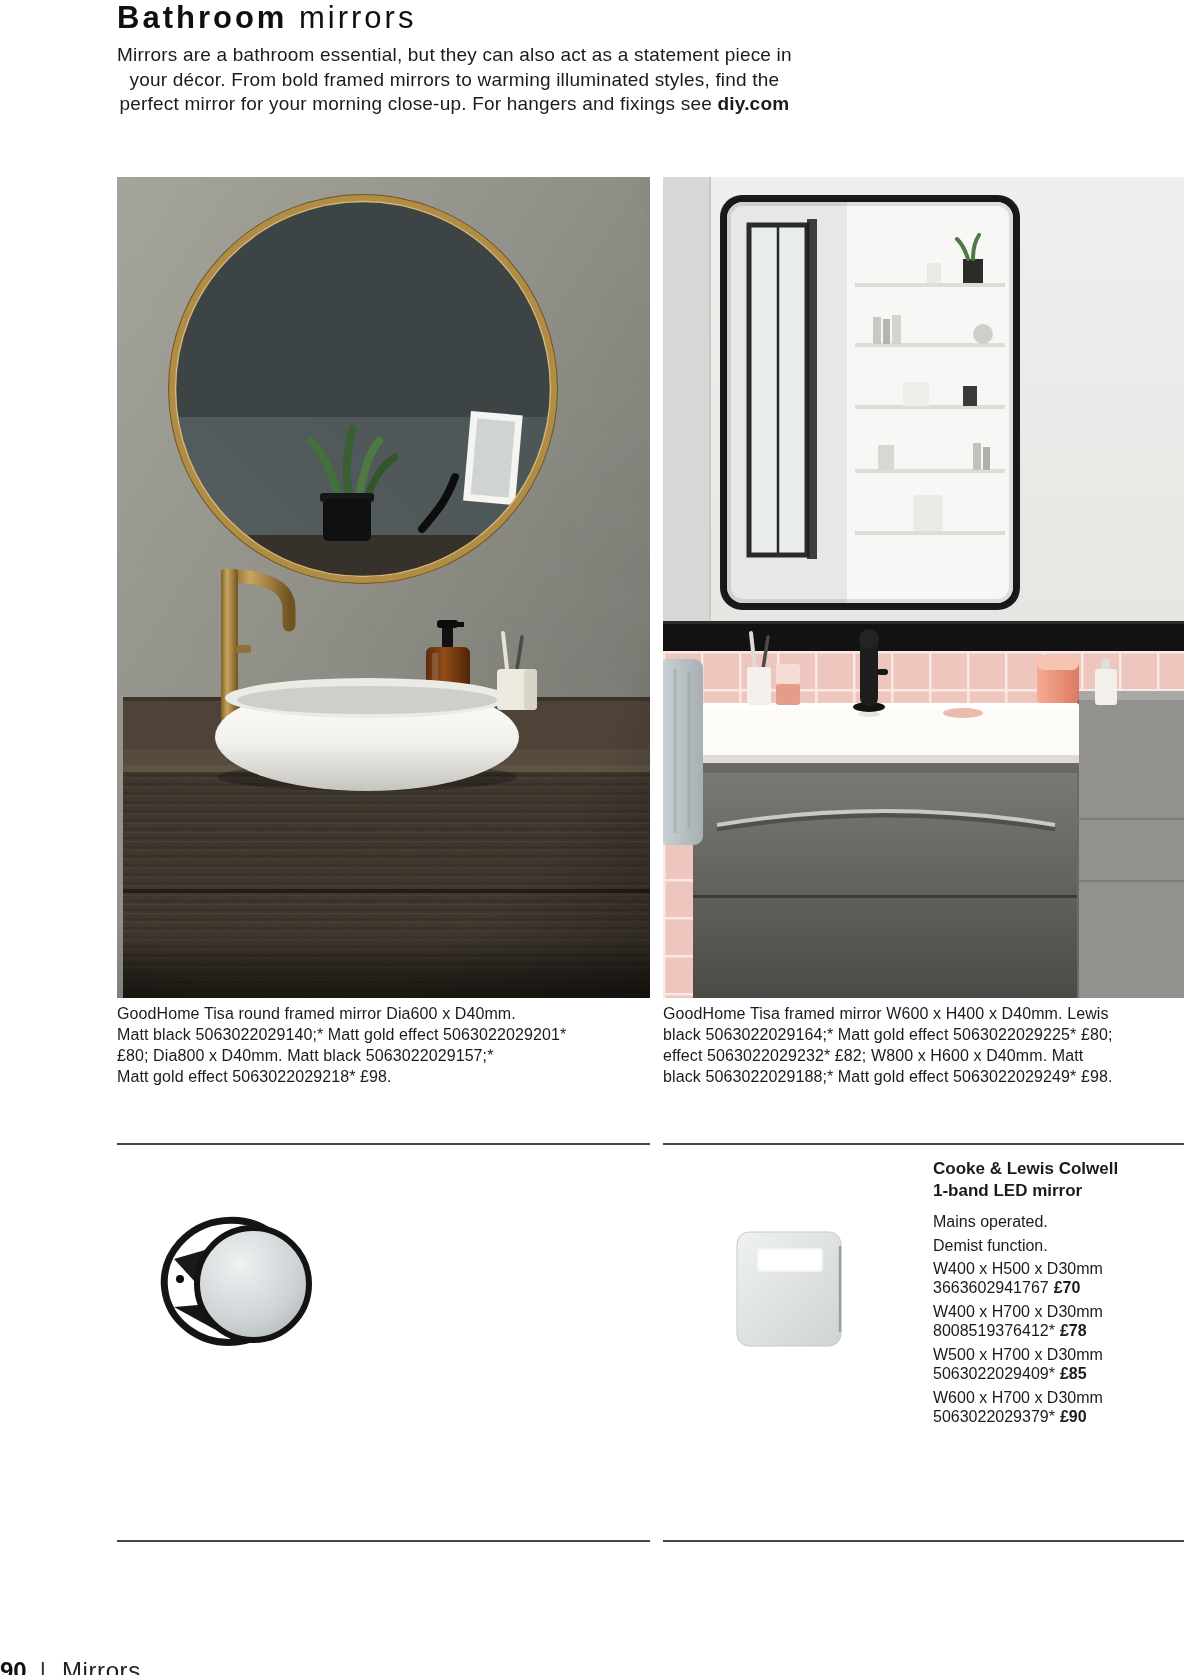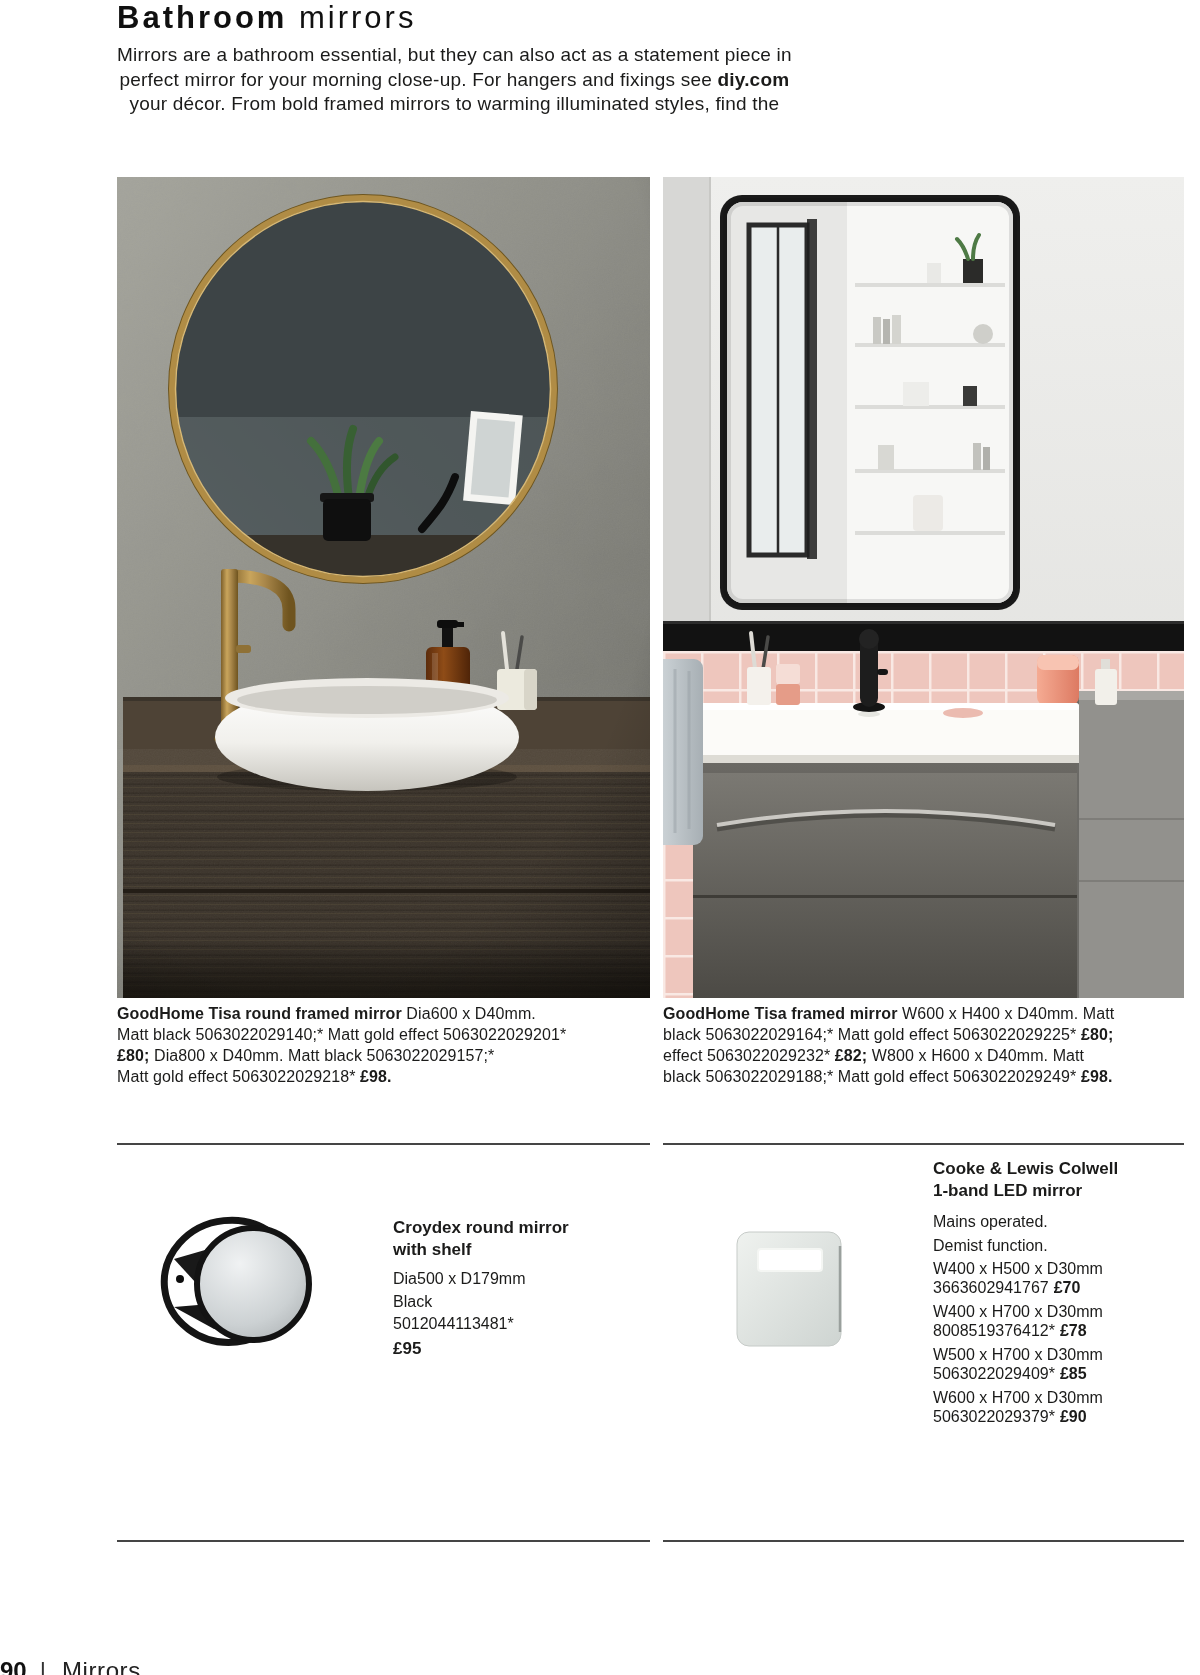--- a/index.html
+++ b/index.html
@@ -17,21 +17,21 @@
 
   .photo { position:absolute; top:177px; overflow:hidden; }
   .photo.left { left:117px; width:533px; height:821px; }
   .photo.right { left:663px; width:521px; height:821px; }
   .photo svg { display:block; }
 
   .desc { position:absolute; font-size:16px; line-height:21px; letter-spacing:0.1px; color:#1b1b1a; }
   .desc .dline { display:block; white-space:nowrap; }
   .desc.left { left:117px; top:1003px; }
   .desc.right { left:663px; top:1003px; }
-  .seg-b { font-weight:700; }
+  .seg-b { font-weight:400; }
 
   .divider { position:absolute; height:2px; background:#454545; }
   .div-l { left:117px; width:533px; }
   .div-r { left:663px; width:521px; }
   .div-top { top:1143px; }
   .div-bot { top:1540px; }
 
   .sp-img { position:absolute; }
   .sp-img.croydex { left:158px; top:1213px; width:172px; height:134px; }
   .sp-img.colwell { left:733px; top:1230px; width:114px; height:120px; }
@@ -58,22 +58,22 @@
 </style>
 </head>
 <body>
 
 <div class="page">
 
   <h1 class="title"><span class="tb">Bathroom</span><span class="tl"> mirrors</span></h1>
 
   <p class="intro">
     <span class="line">Mirrors are a bathroom essential, but they can also act as a statement piece in</span>
+    <span class="line"><span>your décor. From bold framed mirrors to warming illuminated styles, find the</span></span>
     <span class="line"><span>perfect mirror for your morning close-up. For hangers and fixings see </span><span class="bold-suffix">diy.com</span></span>
-    <span class="line"><span>your décor. From bold framed mirrors to warming illuminated styles, find the</span></span>
   </p>
 
   <figure class="photo left">
     <svg viewBox="0 0 533 821" width="533" height="821">
       <defs>
         <linearGradient id="lwall" x1="0" y1="0" x2="1" y2="1">
           <stop offset="0" stop-color="#a6a69d"></stop>
             <stop offset="0.45" stop-color="#8b8b83"></stop>
             <stop offset="1" stop-color="#60605a"></stop>
         </linearGradient>
@@ -333,21 +333,21 @@
   </figure>
 
   <p class="desc left">
     <span class="dline"><span class="seg-b">GoodHome Tisa round framed mirror</span><span> Dia600 x D40mm.</span></span>
     <span class="dline"><span>Matt black 5063022029140;* Matt gold effect 5063022029201*</span></span>
     <span class="dline"><span class="seg-b">£80;</span><span> Dia800 x D40mm. Matt black 5063022029157;*</span></span>
     <span class="dline"><span>Matt gold effect 5063022029218* </span><span class="seg-b">£98.</span></span>
   </p>
 
   <p class="desc right">
-    <span class="dline"><span class="seg-b">GoodHome Tisa framed mirror</span><span> W600 x H400 x D40mm. Matt</span></span>
+    <span class="dline"><span class="seg-b">GoodHome Tisa framed mirror</span><span> W600 x H400 x D40mm. Lewis</span></span>
     <span class="dline"><span>black 5063022029164;* Matt gold effect 5063022029225* </span><span class="seg-b">£80;</span></span>
     <span class="dline"><span>effect 5063022029232* </span><span class="seg-b">£82;</span><span> W800 x H600 x D40mm. Matt</span></span>
     <span class="dline"><span>black 5063022029188;* Matt gold effect 5063022029249* </span><span class="seg-b">£98.</span></span>
   </p>
 
   <div class="divider div-l div-top"></div>
   <div class="divider div-r div-top"></div>
 
   <div class="sp-img croydex">
     <svg viewBox="0 0 172 134" width="172" height="134">
@@ -361,32 +361,20 @@
       <g transform="rotate(-6 75 66)">
         <ellipse cx="72" cy="68" rx="66" ry="61" fill="none" stroke="#151515" stroke-width="7"></ellipse>
       </g>
       <path d="M16,46 L78,28 L102,46 L38,70 Z" fill="#191919"></path>
       <path d="M16,94 L56,116 L94,122 L40,92 Z" fill="#161616"></path>
       <circle cx="22" cy="66" r="4" fill="#0d0d0d"></circle>
       <circle cx="95" cy="71" r="56" fill="url(#discg)" stroke="#131313" stroke-width="6"></circle>
     </svg>
   </div>
 
-  <div class="sp-text croydex-t">
-    <div class="sp-title">
-      <div>Croydex round mirror</div>
-      <div>with shelf</div>
-    </div>
-    <div class="sp-details">
-      <div>Dia500 x D179mm</div>
-      <div>Black</div>
-      <div>5012044113481*</div>
-    </div>
-    <div class="sp-price">£95</div>
-  </div>
 
   <div class="sp-img colwell">
     <svg viewBox="0 0 114 120" width="114" height="120">
       <defs>
         <linearGradient id="ledg" x1="0" y1="0" x2="1" y2="1">
           <stop offset="0" stop-color="#eff2ef"></stop>
             <stop offset="1" stop-color="#ced4d1"></stop>
         </linearGradient>
       </defs>
       <rect x="4" y="2" width="104" height="114" rx="12" fill="url(#ledg)" stroke="#c6cbc8" stroke-width="1"></rect>

